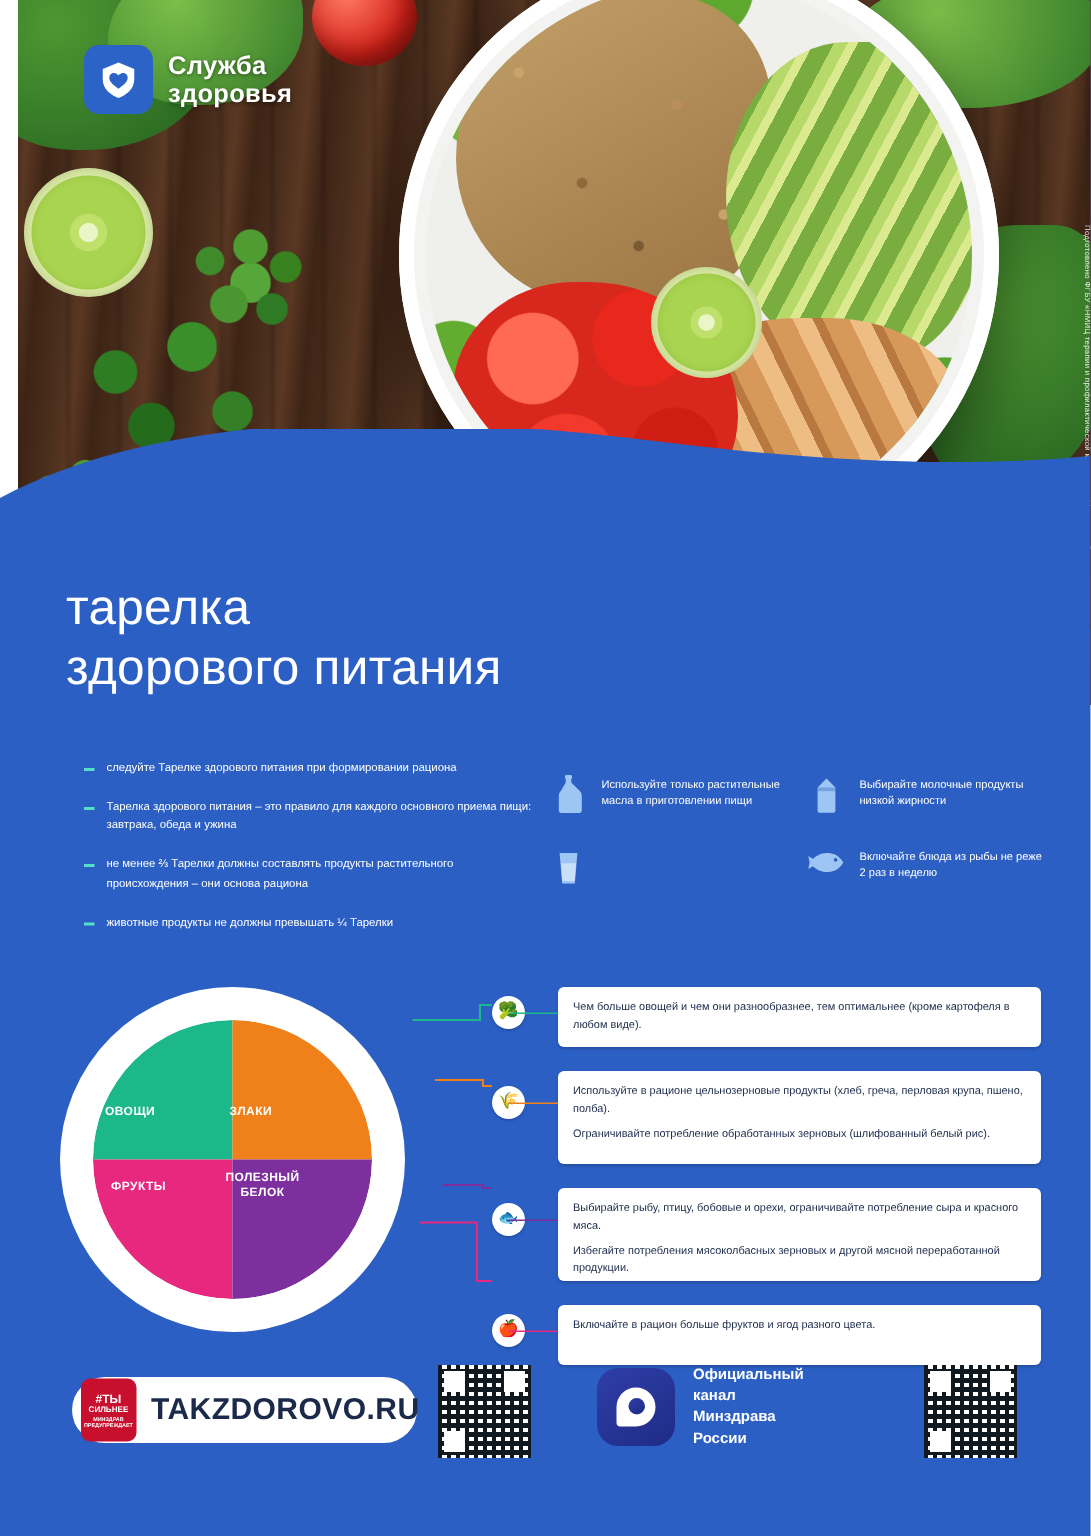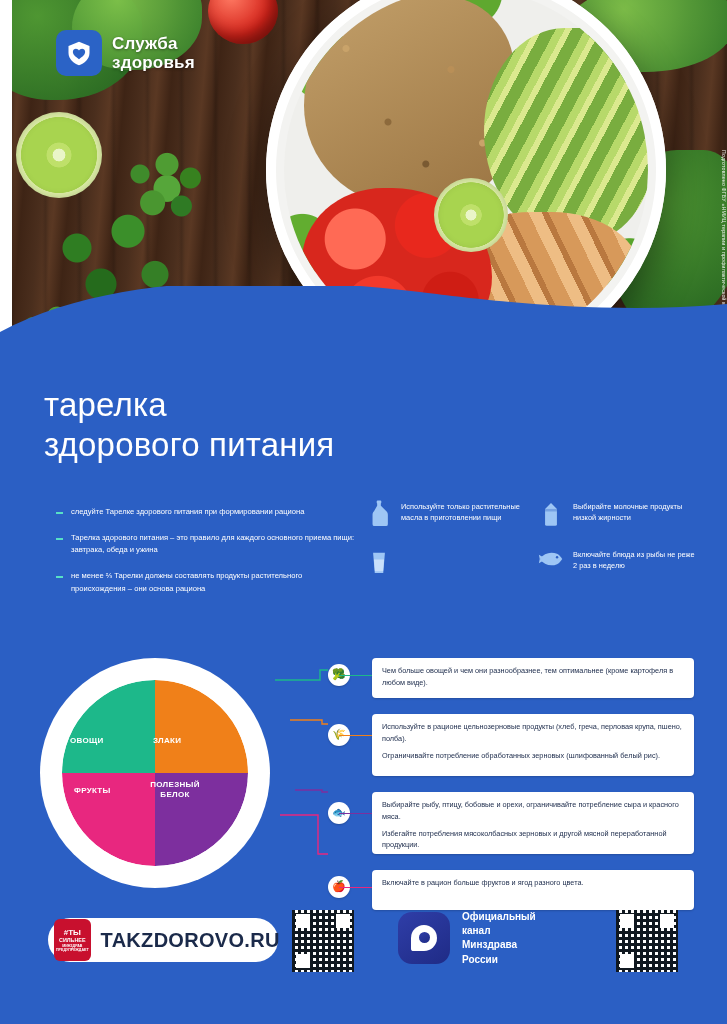--- a/index.html
+++ b/index.html
@@ -211,21 +211,21 @@
     line-height: 1.6;
     color: #ffffff;
   }
   .bullet .dash {
     width: 7px; height: 2px; background: #57e0c6;
     margin-top: 6px; flex: 0 0 auto;
   }
 
   
   .tips {
-    position: absolute; left: 366px; top: 500px;
+    position: absolute; left: 366px; top: 516px;
     width: 330px;
     display: grid;
     grid-template-columns: 1fr 1fr;
     column-gap: 14px;
     row-gap: 18px;
   }
   .tip { display: flex; gap: 9px; }
   .tip-ico {
     width: 26px; height: 30px; flex: 0 0 auto;
     display: flex; align-items: flex-start; justify-content: center;
@@ -427,20 +427,24 @@
     <span>следуйте Тарелке здорового питания при формировании рациона</span>
   </div>
   <div class="bullet">
     <span class="dash"></span>
     <span>Тарелка здорового питания – это правило для каждого основного приема пищи: завтрака, обеда и ужина</span>
   </div>
   <div class="bullet">
     <span class="dash"></span>
     <span>не менее ⅔ Тарелки должны составлять продукты растительного происхождения – они основа рациона</span>
   </div>
+  <div class="bullet">
+    <span class="dash"></span>
+    <span>животные продукты не должны превышать ¼ Тарелки</span>
+  </div>
 </div>
 
 <div class="tips">
   <div class="tip">
     <div class="tip-ico">
       <svg viewBox="0 0 26 30" width="24" height="28" aria-hidden="true">
         <path d="M11 2h4v4l6 6c1.2 1.2 1.6 2.3 1.6 4v10a2 2 0 0 1-2 2H8a2 2 0 0 1-2-2V16c0-1.7.4-2.8 1.6-4L11 6z" fill="#9ec6f5"></path>
         <rect x="10.5" y="0.5" width="5" height="3" rx="1" fill="#9ec6f5"></rect>
       </svg>
     </div>

